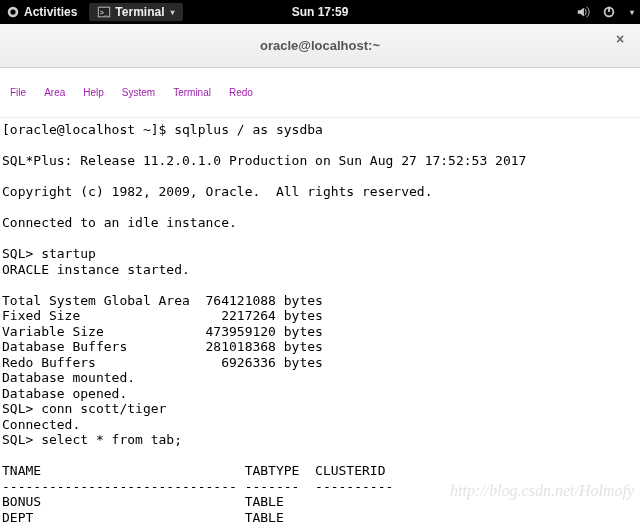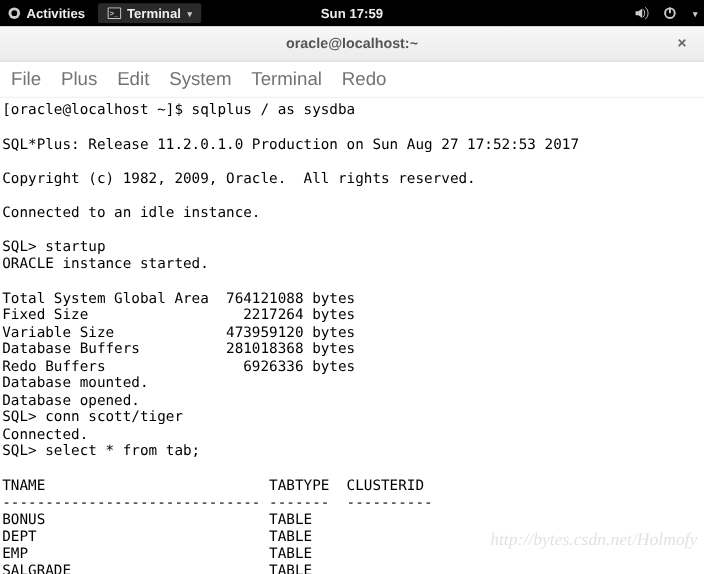--- a/index.html
+++ b/index.html
@@ -41,21 +41,21 @@
       margin-left: auto;
       display: flex;
       align-items: center;
       gap: 12px;
     }
     .topbar svg { width: 14px; height: 14px; fill: #ccc; }
     .tri { font-size: 8px; color: #ccc; margin-left: 2px; }
     .window-titlebar {
       background: linear-gradient(#f7f7f7, #ececec);
       border-bottom: 1px solid #d0d0d0;
-      height: 32px;
+      height: 44px;
       display: flex;
       align-items: center;
       justify-content: center;
       position: relative;
       font-size: 13px;
       color: #555;
       font-weight: bold;
     }
     .close-btn {
       position: absolute;
@@ -64,23 +64,23 @@
       width: 14px;
       height: 14px;
       cursor: pointer;
       color: #666;
       font-size: 14px;
       line-height: 14px;
     }
     .menubar {
       display: flex;
       gap: 18px;
-      padding: 6px 10px;
-      font-size: 17px;
-      color: #737373;
+      padding: 19px 10px;
+      font-size: 10px;
+      color: #a21caf;
       border-bottom: 1px solid #eee;
     }
     .menubar span { cursor: pointer; }
     .terminal {
       font-family: "DejaVu Sans Mono", "Courier New", monospace;
       font-size: 13px;
       line-height: 15.5px;
       white-space: pre;
       padding: 4px 2px;
       color: #000;
@@ -133,22 +133,22 @@
   </div>
 </div>
 
 <div class="window-titlebar">
   <span>oracle@localhost:~</span>
   <span class="close-btn">×</span>
 </div>
 
 <div class="menubar">
   <span>File</span>
-  <span>Plus</span>
-  <span>Edit</span>
+  <span>Area</span>
+  <span>Help</span>
   <span>System</span>
   <span>Terminal</span>
   <span>Redo</span>
 </div>
 
 <div class="terminal" id="terminal">[oracle@localhost ~]$ sqlplus / as sysdba
 
 SQL*Plus: Release 11.2.0.1.0 Production on Sun Aug 27 17:52:53 2017
 
 Copyright (c) 1982, 2009, Oracle.  All rights reserved.
@@ -169,13 +169,13 @@
 Connected.
 SQL&gt; select * from tab;
 
 TNAME                          TABTYPE  CLUSTERID
 ------------------------------ -------  ----------
 BONUS                          TABLE
 DEPT                           TABLE
 EMP                            TABLE
 SALGRADE                       TABLE</div>
 
-<div class="watermark">http://bytes.csdn.net/Holmofy</div>
+<div class="watermark">http://blog.csdn.net/Holmofy</div>
 
 </body></html>

